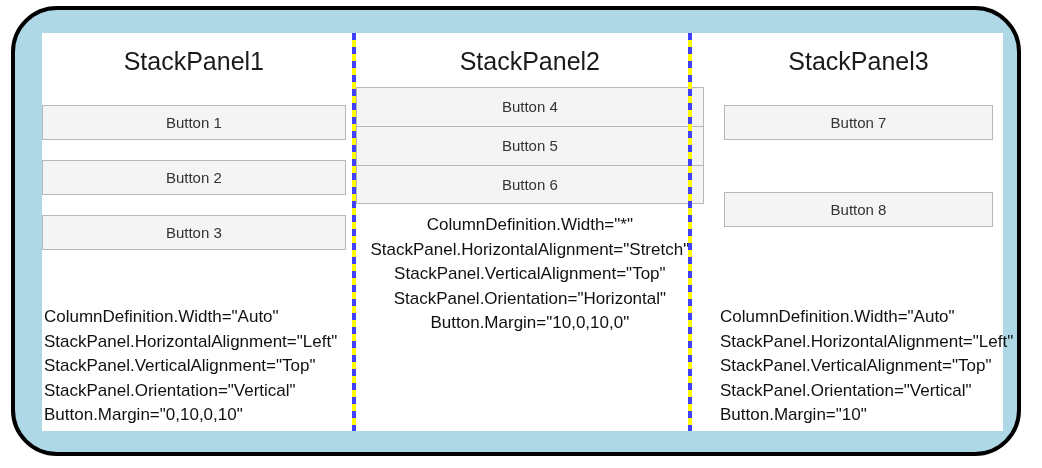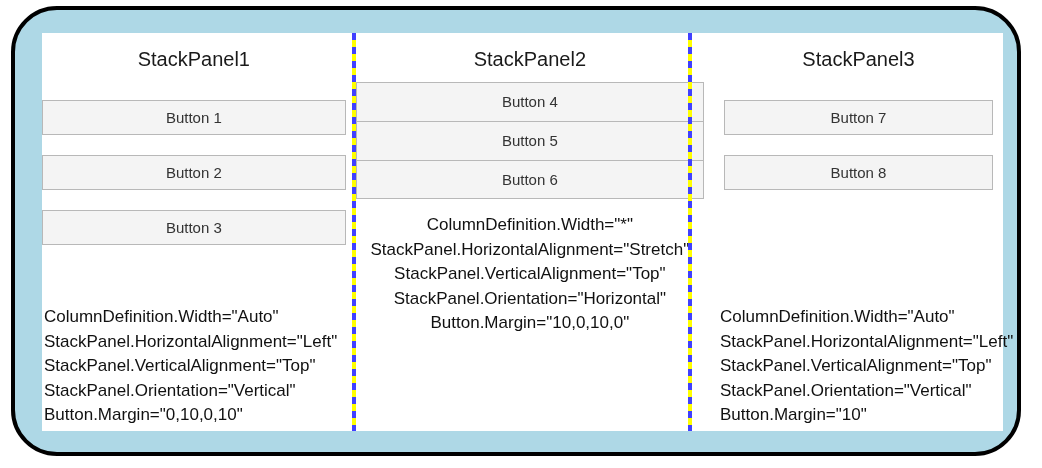--- a/index.html
+++ b/index.html
@@ -77,21 +77,21 @@
   .div-2 { left: 646px; }
 
   .panel-inner {
     position: absolute;
     inset: 0;
     display: flex;
     flex-direction: column;
   }
   .panel-title {
     text-align: center;
-    font-size: 20px;
+    font-size: 25px;
     color: #1a1a1a;
     line-height: 1;
     padding-top: 16px;
     letter-spacing: 0px;
   }
 
   
   .btn {
     box-sizing: border-box;
     background: #f4f4f4;
@@ -132,20 +132,21 @@
   }
   .stack2 .btn:last-child {
     border-bottom-width: 1px;
   }
 
   
   .stack3 {
     margin-top: 21px;
     display: flex;
     flex-direction: column;
+    gap: 32px;
   }
   .stack3 .btn {
     margin: 10px;
     width: calc(100% - 20px);
   }
 
   
   .annotation {
     font-size: 17px;
     color: #111111;

